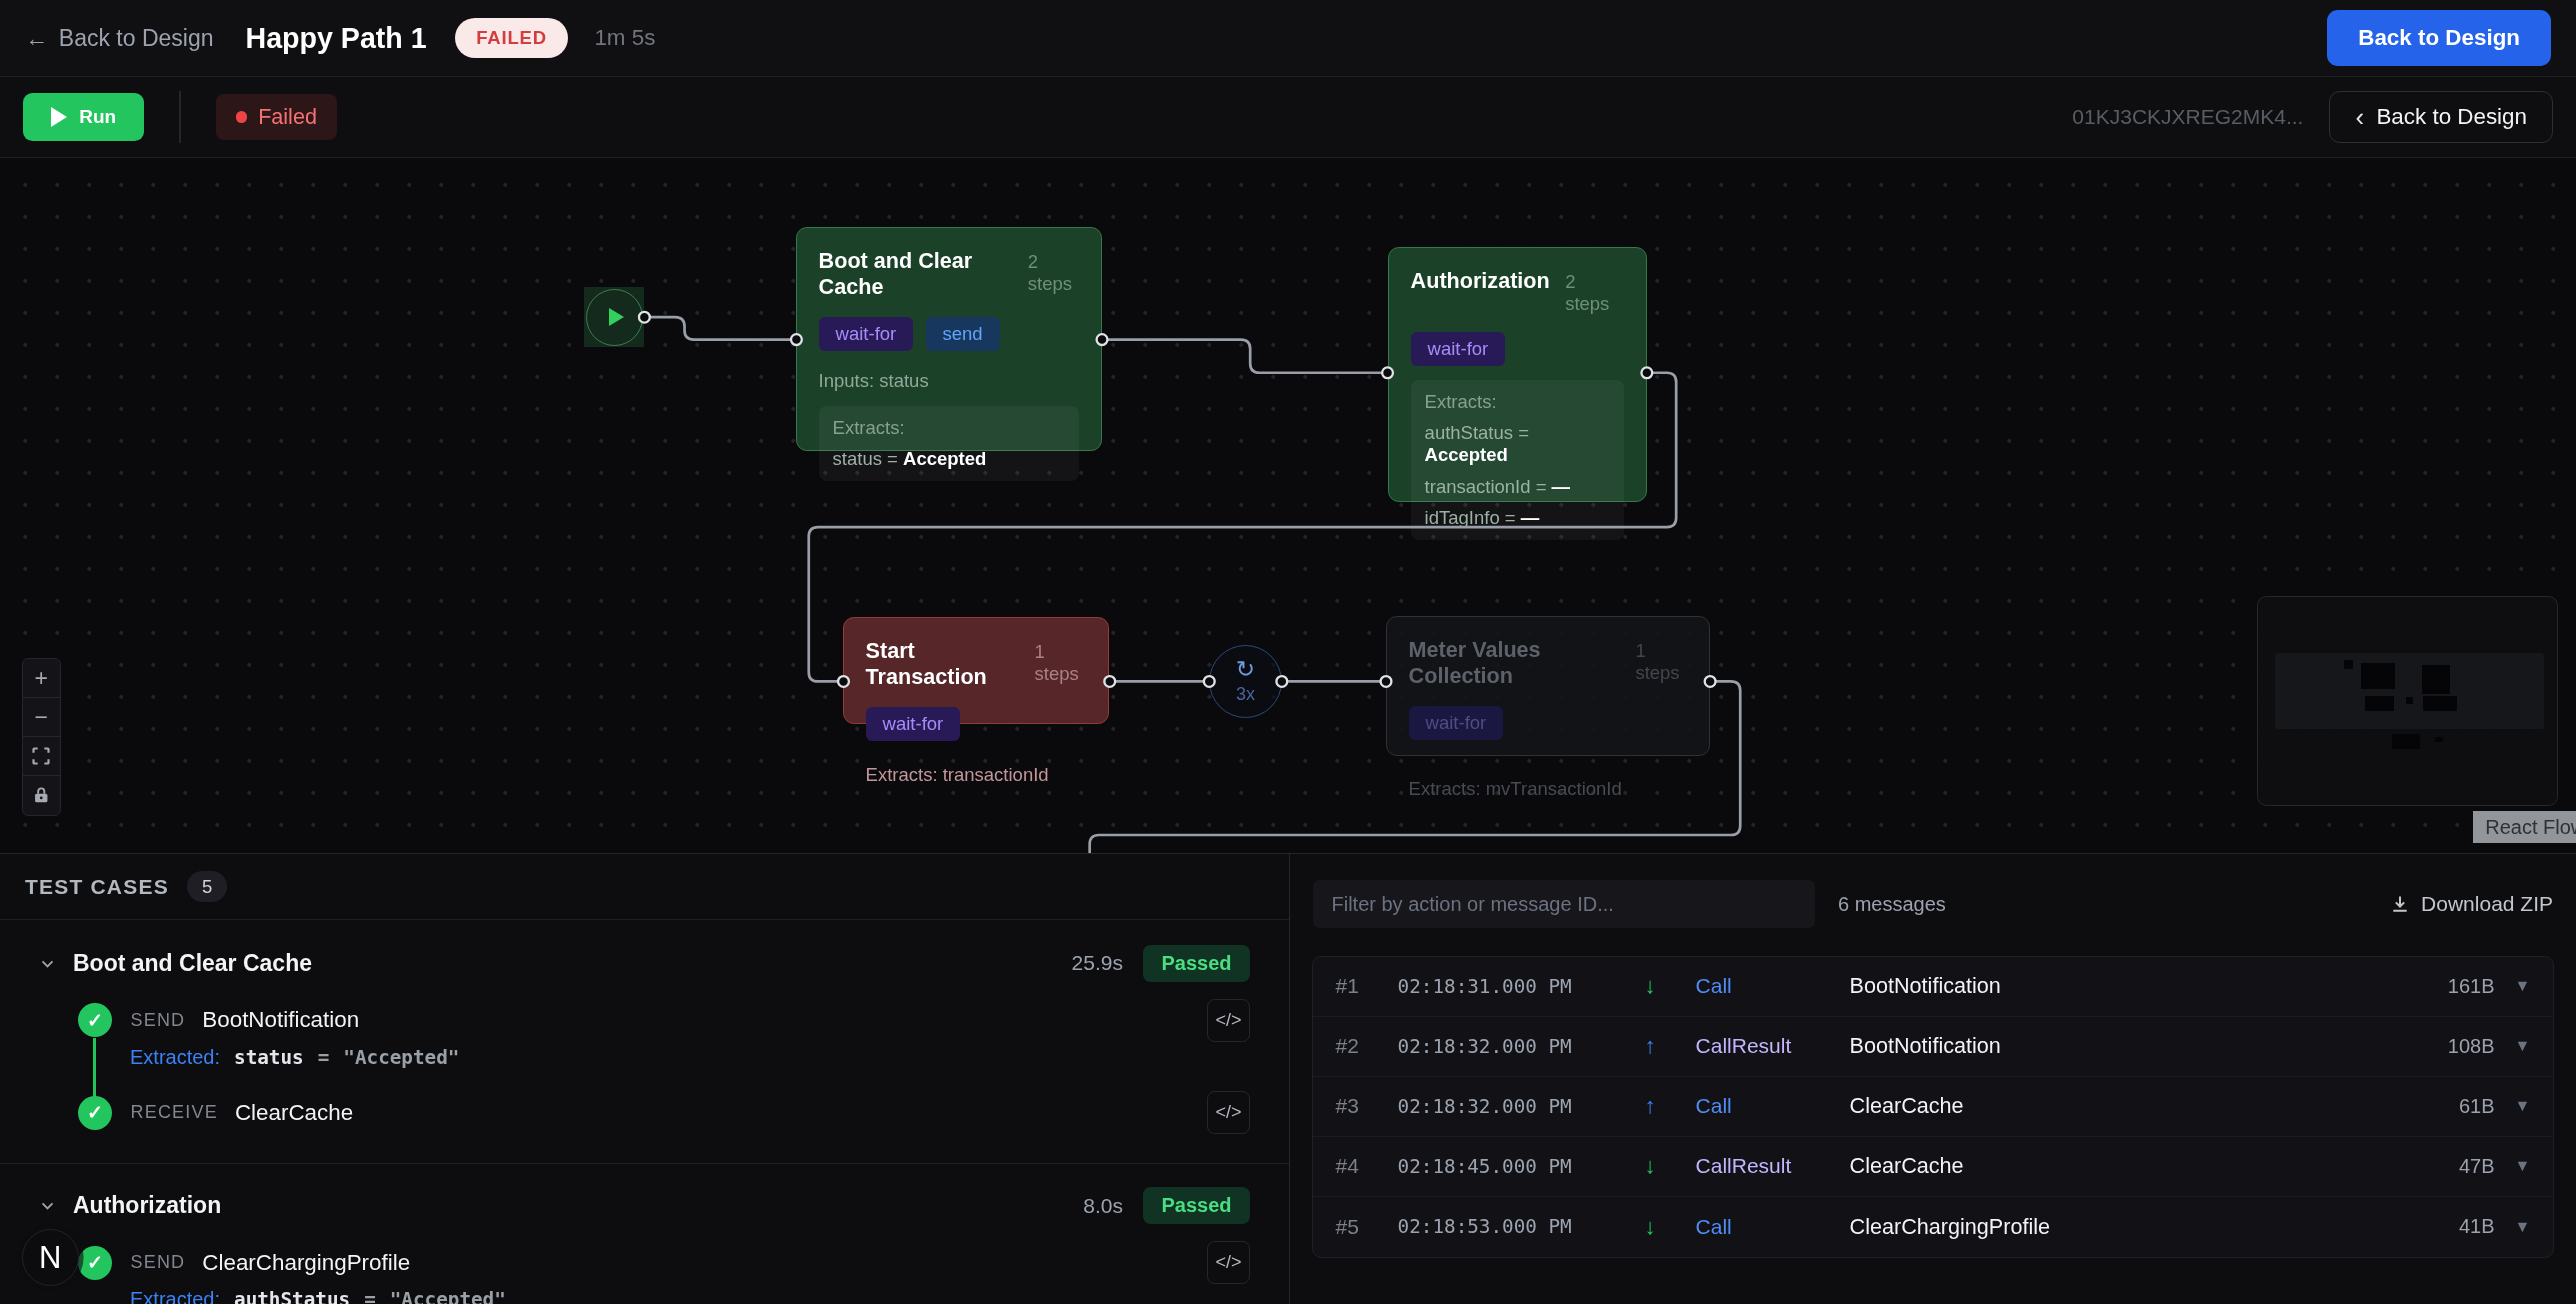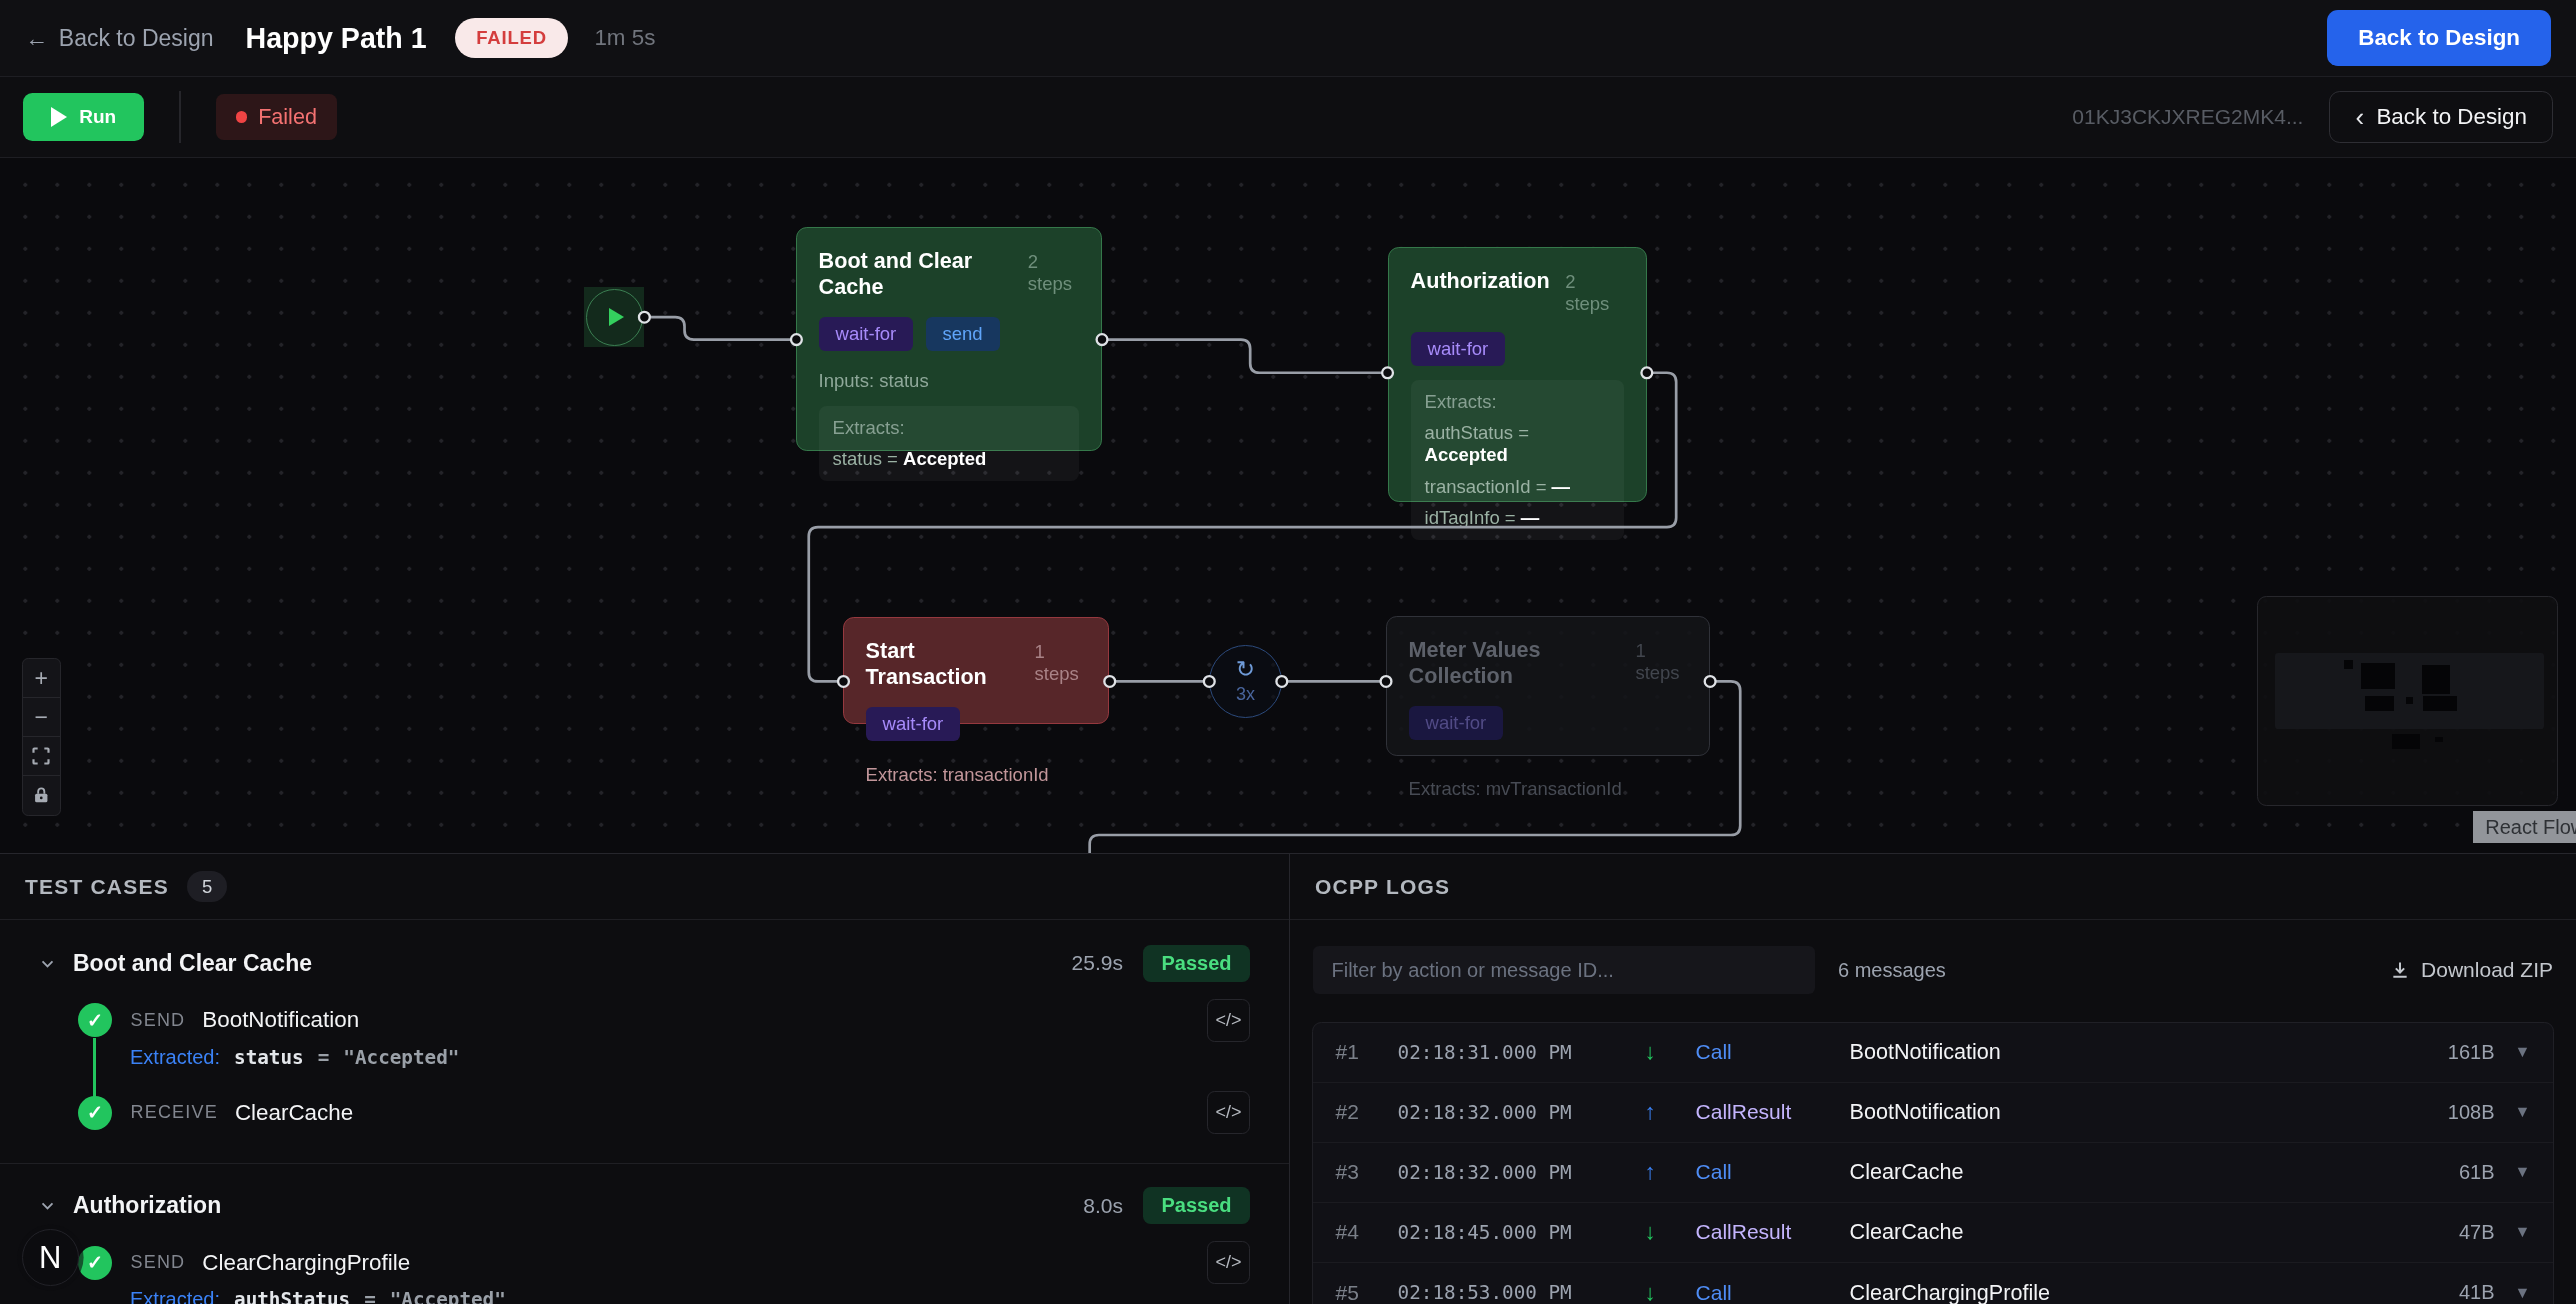--- a/index.html
+++ b/index.html
@@ -390,23 +390,20 @@
           <span class="ex-eq mono">=</span>
           <span class="ex-val mono">"Accepted"</span>
         </div>
       </div>
     </div>
 
     <div class="n-avatar">N</div>
   </div>
 
   <div class="panel-right">
-    <div class="panel-header">
-      <span class="panel-title">OCPP LOGS</span>
-    </div>
     <div class="logs-toolbar">
       <input class="filter-input" placeholder="Filter by action or message ID..." style="">
       <span class="msg-count">6 messages</span>
       <span class="download-zip">
         <svg width="20" height="20" viewBox="0 0 24 24" fill="none" stroke="#c3c7cd" stroke-width="2.4">
           <path d="M12 3 V14 M7 10 L12 15 L17 10 M4 20 H20"></path>
         </svg>
         <span>Download ZIP</span>
       </span>
     </div>

